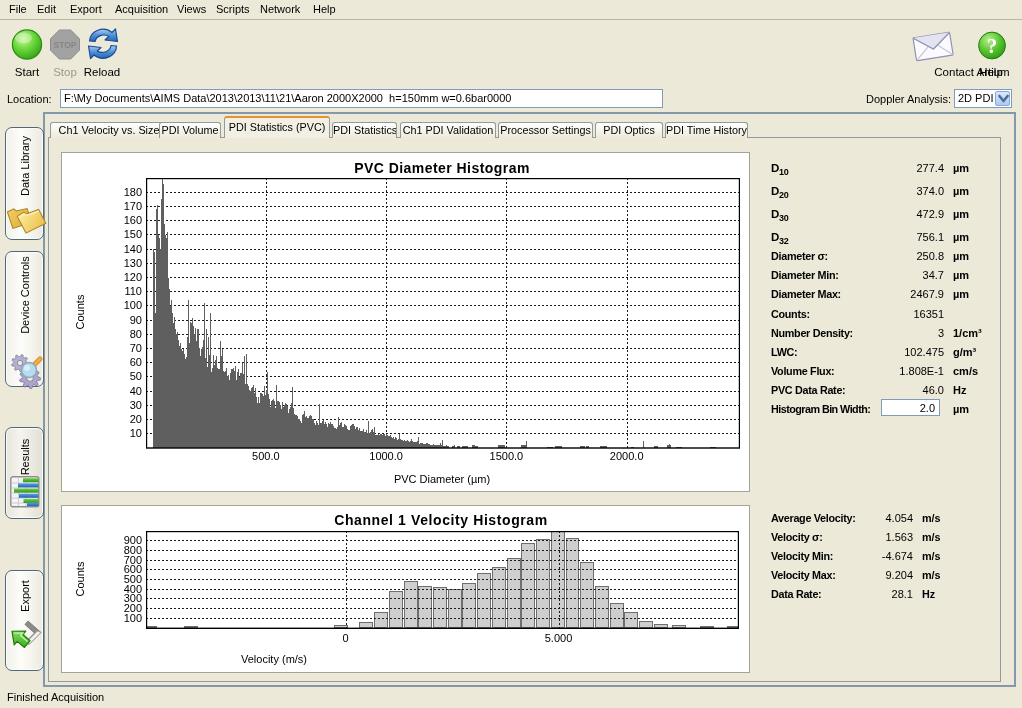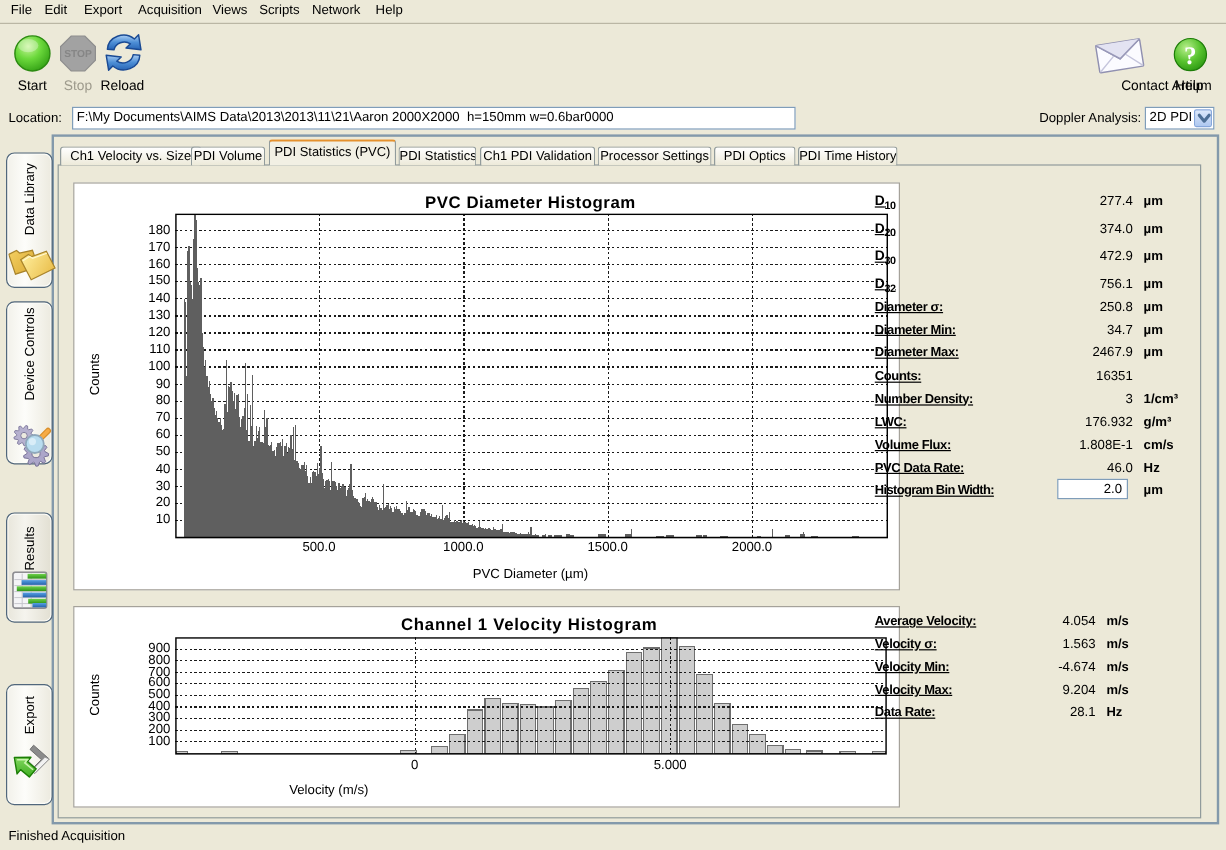--- a/index.html
+++ b/index.html
@@ -6,21 +6,21 @@
 body { background:#ece9d8; font-family:"Liberation Sans",sans-serif; font-size:11px; color:#000; position:relative; }
 .abs { position:absolute; }
 #menubar span { position:absolute; top:3px; }
 .tlabel { position:absolute; top:66px; text-align:center; font-size:11.5px; }
 .tab { position:absolute; top:122px; height:16px; background:linear-gradient(#ffffff,#f4f2e8 60%,#ece9d8);
   border:1px solid #919b9c; border-bottom:none; border-radius:3px 3px 0 0; text-align:center;
   line-height:15px; font-size:10.8px; white-space:nowrap; overflow:hidden; z-index:3; }
 .tab.sel { top:116px; height:22px; background:#f2f0e4; border-top:2.5px solid #e5912d; line-height:18px; z-index:4; }
 .tick { position:absolute; width:40px; text-align:right; font-size:11px; line-height:13px; }
 .xtick { position:absolute; width:80px; text-align:center; font-size:11px; line-height:13px; }
-.sl { position:absolute; left:729px; line-height:14px; margin-top:-7px; letter-spacing:-0.3px;text-decoration:underline; }
+.sl { position:absolute; left:771px; line-height:14px; margin-top:-7px; letter-spacing:-0.3px; }
 .sl b { font-size:10.8px; }
 .sv { position:absolute; left:844px; width:100px; text-align:right; line-height:14px; margin-top:-7px; font-size:11px; }
 .su { position:absolute; left:953px; line-height:14px; margin-top:-7px; }
 .su b { font-size:11px; }
 .sv2 { position:absolute; left:813px; width:100px; text-align:right; line-height:14px; margin-top:-7px; font-size:11px; }
 .su2 { position:absolute; left:922px; line-height:14px; margin-top:-7px; font-size:10.8px; font-weight:bold; }
 .panel { position:absolute; background:#ece9d8; border:1px solid #908d7f; box-shadow:1px 1px 0 #ffffff; }
 .chartpanel { position:absolute; background:#ffffff; border:1px solid #a5a29a; }
 .sidebtn { position:absolute; left:5px; width:39px; border:1px solid #51677c; border-radius:7px;
   background:linear-gradient(to right,#f2f1ea,#fdfdfa 40%,#eceadf); box-shadow:inset 0 0 0 1px #fcfcf8; }
@@ -283,21 +283,21 @@
     <div class="sl" style="top:294.4px"><b>Diameter Max:</b></div>
     <div class="sv" style="top:294.4px">2467.9</div>
     <div class="su" style="top:294.4px"><b class="unit">µm</b></div>
     <div class="sl" style="top:313.5px"><b>Counts:</b></div>
     <div class="sv" style="top:313.5px">16351</div>
     <div class="su" style="top:313.5px"></div>
     <div class="sl" style="top:332.5px"><b>Number Density:</b></div>
     <div class="sv" style="top:332.5px">3</div>
     <div class="su" style="top:332.5px"><b class="unit">1/cm³</b></div>
     <div class="sl" style="top:351.6px"><b>LWC:</b></div>
-    <div class="sv" style="top:351.6px">176.932</div>
+    <div class="sv" style="top:351.6px">102.475</div>
     <div class="su" style="top:351.6px"><b class="unit">g/m³</b></div>
     <div class="sl" style="top:370.6px"><b>Volume Flux:</b></div>
     <div class="sv" style="top:370.6px">1.808E-1</div>
     <div class="su" style="top:370.6px"><b class="unit">cm/s</b></div>
     <div class="sl" style="top:389.7px"><b>PVC Data Rate:</b></div>
     <div class="sv" style="top:389.7px">46.0</div>
     <div class="su" style="top:389.7px"><b class="unit">Hz</b></div>
     <div class="sl" style="top:408.5px;letter-spacing:-0.55px"><b>Histogram Bin Width:</b></div>
     <div class="su" style="top:408.5px"><b class="unit">µm</b></div>
   </div>

